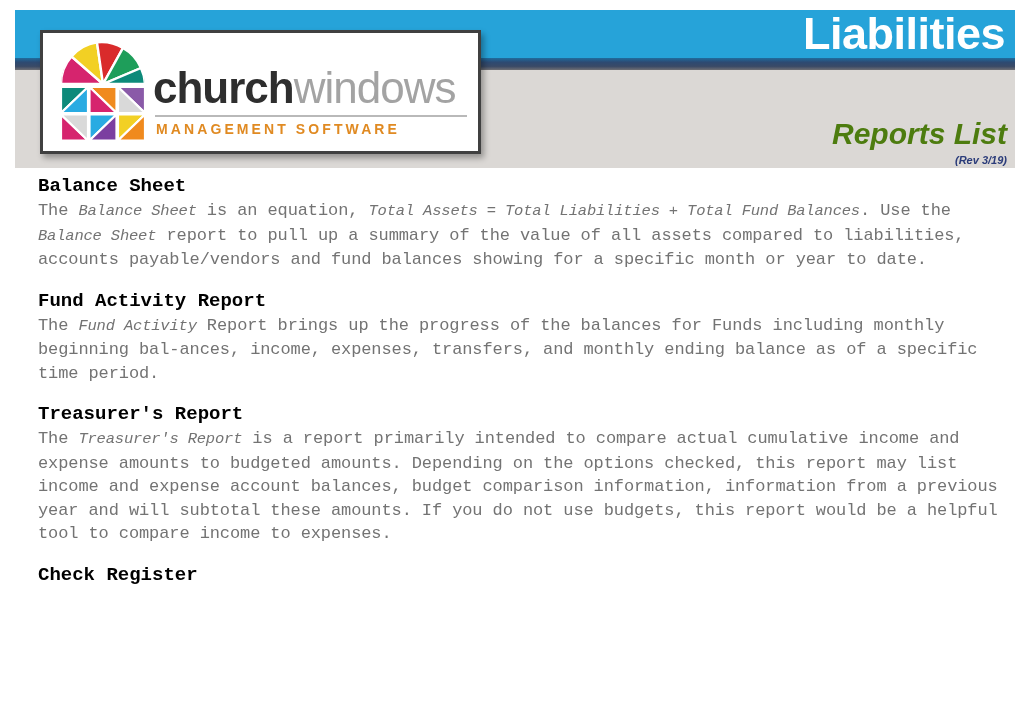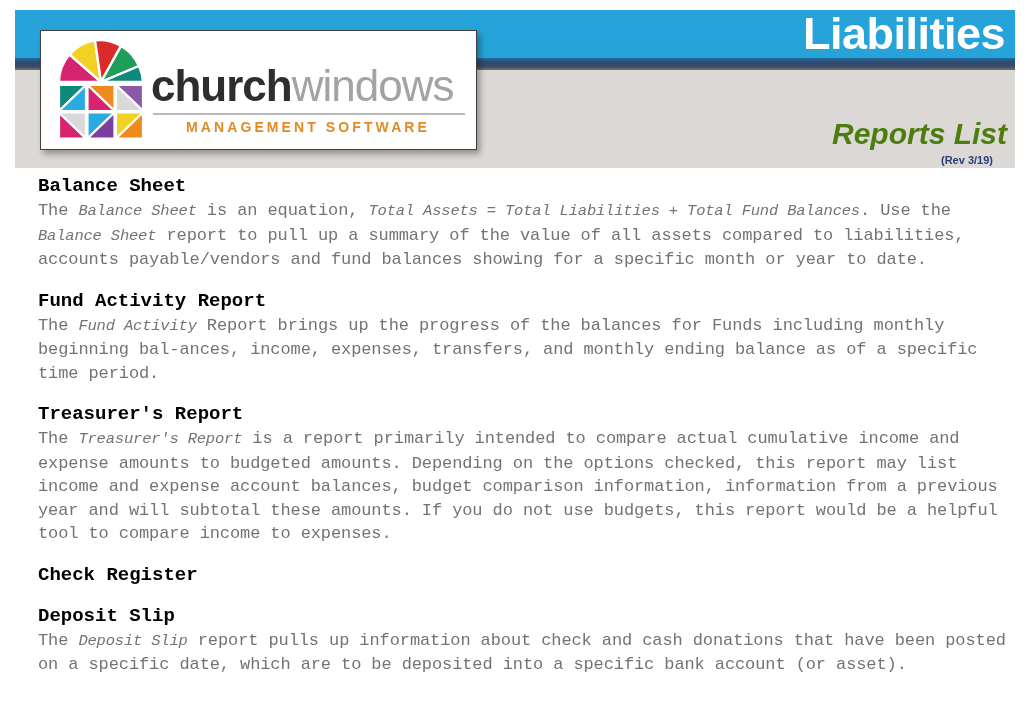--- a/index.html
+++ b/index.html
@@ -63,38 +63,39 @@
     top: 108px;
     color: #4d7c0f;
     font-size: 30px;
     font-style: italic;
     font-weight: bold;
     line-height: 32px;
     white-space: nowrap;
   }
   #revision-label {
     position: absolute;
-    right: 22px;
+    right: 8px;
     top: 144px;
     color: #2b3c7a;
     font-size: 11px;
+    font-style: italic;
     font-weight: bold;
     line-height: 12px;
     white-space: nowrap;
   }
 
   
   #logo-box {
     position: absolute;
     left: 25px;
     top: 20px;
     width: 435px;
     height: 118px;
     background: #ffffff;
-    border: 1px solid #404040;
+    border: 3px solid #404040;
     box-shadow: 3px 4px 6px rgba(0,0,0,0.33);
   }
   #logo-mark {
     position: absolute;
     left: 14px;
     top: 10px;
     width: 92px;
     height: 100px;
   }
   #logo-wordmark {
@@ -118,21 +119,20 @@
   }
   #logo-tagline {
     position: absolute;
     left: 113px;
     top: 88px;
     font-size: 14px;
     font-weight: bold;
     letter-spacing: 3.1px;
     color: #e08a22;
     white-space: nowrap;
-    margin-left: 32px;
   }
 
   
   #content {
     position: absolute;
     left: 38px;
     top: 174px;
     width: 978px;
     font-family: Liberation Mono, monospace;
   }
@@ -230,17 +230,13 @@
       <div class="section-heading">Fund Activity Report</div>
       <div class="section-body">The <i>Fund Activity</i> Report brings up the progress of the balances for  Funds including monthly beginning bal-ances, income, expenses, transfers, and monthly ending balance as of a specific time period.</div>
     </div>
     <div class="report-section">
       <div class="section-heading">Treasurer's Report</div>
       <div class="section-body">The <i>Treasurer's Report</i> is a report primarily intended to compare actual cumulative income and expense amounts to budgeted amounts. Depending on the options checked, this report may list income and expense account balances, budget comparison information, information from a previous year and will subtotal these amounts. If you do not use budgets, this report would be a helpful tool to compare income to expenses.</div>
     </div>
     <div class="report-section">
       <div class="section-heading">Check Register</div>
     </div>
-    <div class="report-section">
-      <div class="section-heading">Deposit Slip</div>
-      <div class="section-body">The <i>Deposit Slip</i> report pulls up information about check and cash donations that have been posted on a specific date, which are to be deposited into a specific bank account (or asset).</div>
-    </div>
   </div>
 
 </body></html>

